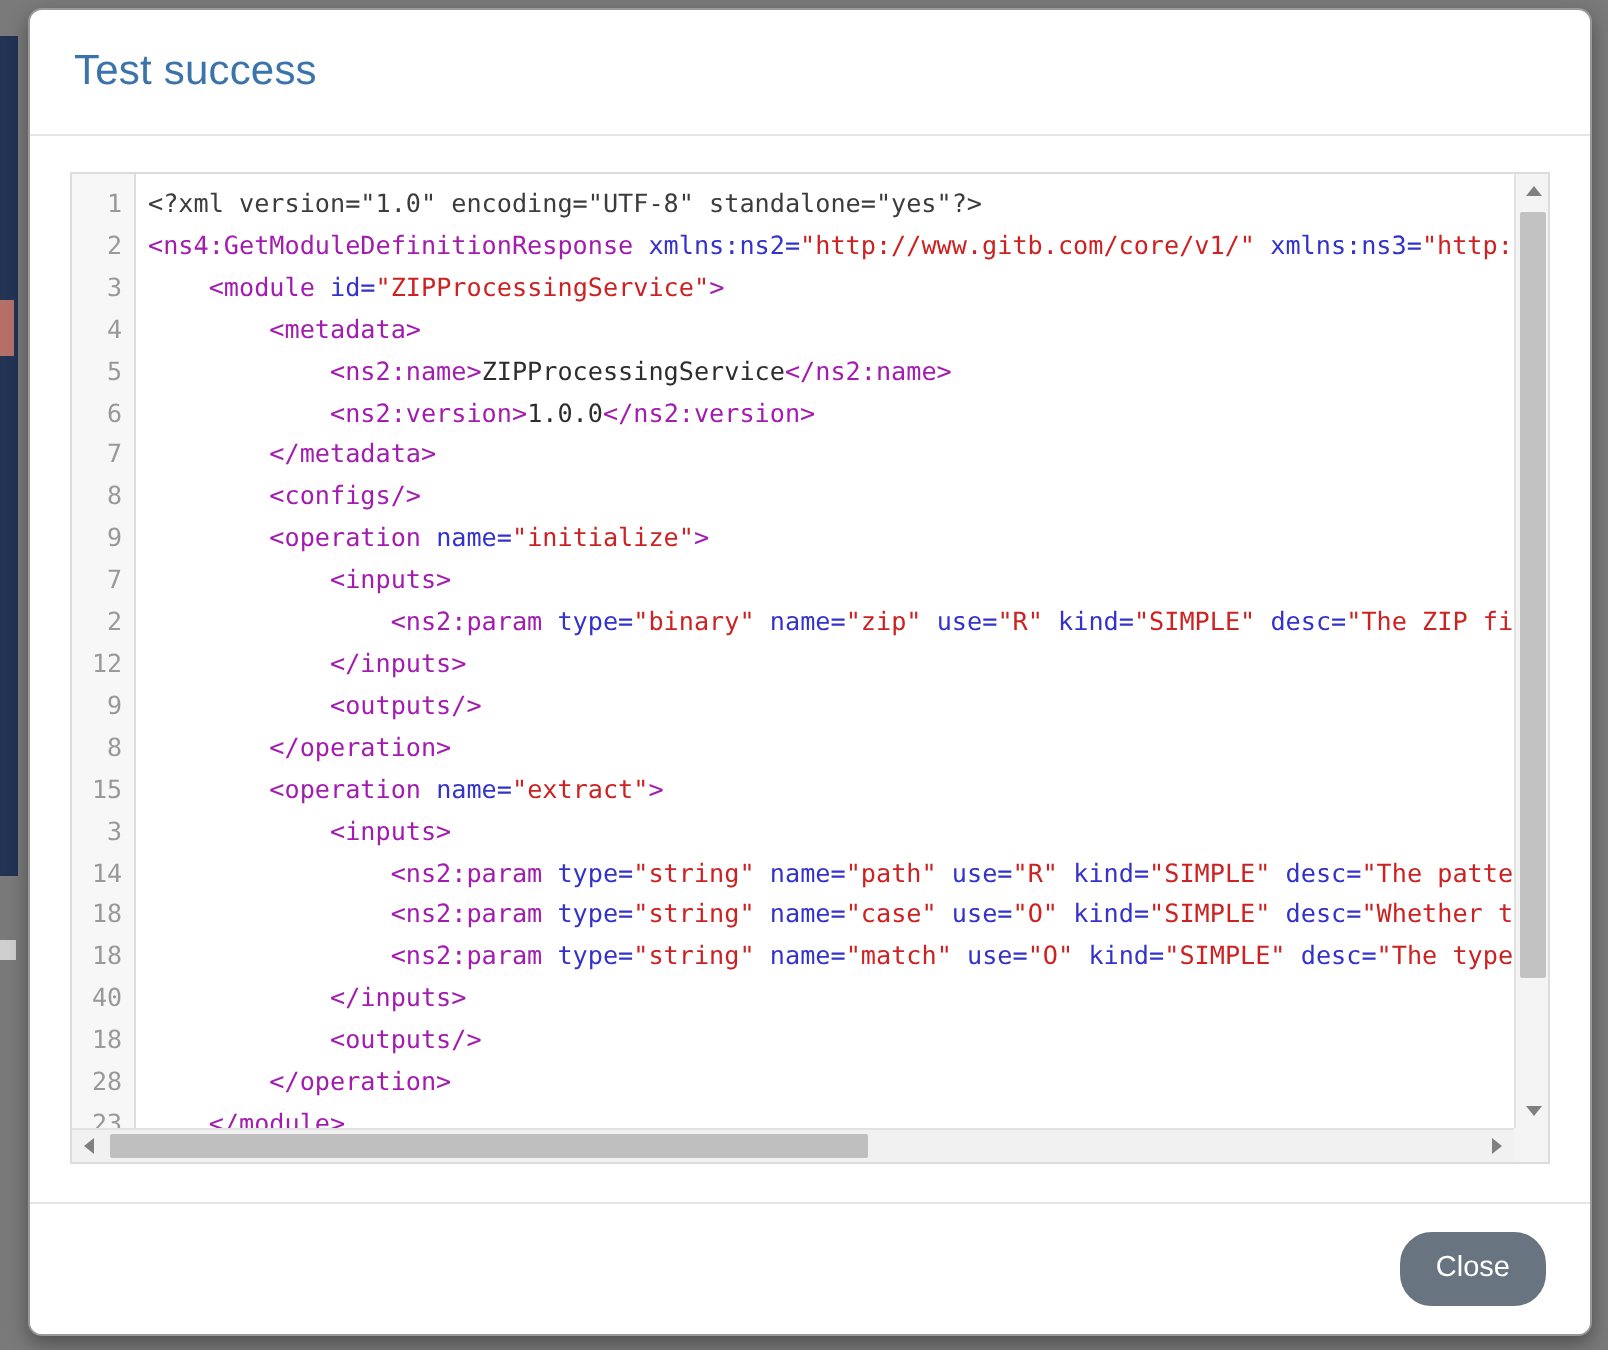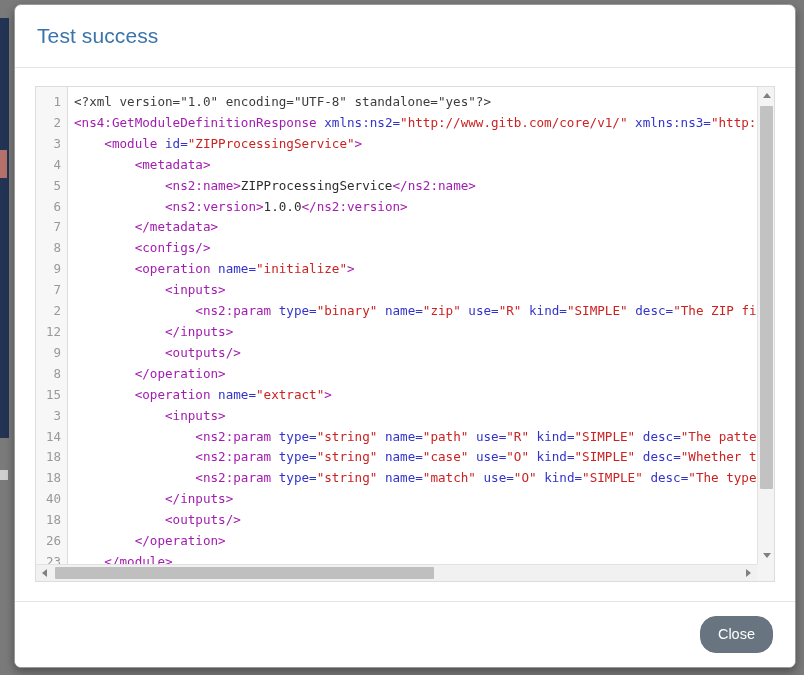--- a/index.html
+++ b/index.html
@@ -199,21 +199,21 @@
             <div>12</div>
             <div>9</div>
             <div>8</div>
             <div>15</div>
             <div>3</div>
             <div>14</div>
             <div>18</div>
             <div>18</div>
             <div>40</div>
             <div>18</div>
-            <div>26</div>
+            <div>28</div>
             <div>23</div>
           </div>
         <div id="code-lines"><div class="ln"><span class="decl">&lt;?xml version="1.0" encoding="UTF-8" standalone="yes"?&gt;</span></div><div class="ln"><span class="tag">&lt;ns4:GetModuleDefinitionResponse </span><span class="attr">xmlns:ns2=</span><span class="val">"http://www.gitb.com/core/v1/"</span><span class="txt"> </span><span class="attr">xmlns:ns3=</span><span class="val">"http://w</span></div><div class="ln"><span class="tag">    &lt;module </span><span class="attr">id=</span><span class="val">"ZIPProcessingService"</span><span class="tag">&gt;</span></div><div class="ln"><span class="tag">        &lt;metadata&gt;</span></div><div class="ln"><span class="tag">            &lt;ns2:name&gt;</span><span class="txt">ZIPProcessingService</span><span class="tag">&lt;/ns2:name&gt;</span></div><div class="ln"><span class="tag">            &lt;ns2:version&gt;</span><span class="txt">1.0.0</span><span class="tag">&lt;/ns2:version&gt;</span></div><div class="ln"><span class="tag">        &lt;/metadata&gt;</span></div><div class="ln"><span class="tag">        &lt;configs/&gt;</span></div><div class="ln"><span class="tag">        &lt;operation </span><span class="attr">name=</span><span class="val">"initialize"</span><span class="tag">&gt;</span></div><div class="ln"><span class="tag">            &lt;inputs&gt;</span></div><div class="ln"><span class="tag">                &lt;ns2:param </span><span class="attr">type=</span><span class="val">"binary"</span><span class="txt"> </span><span class="attr">name=</span><span class="val">"zip"</span><span class="txt"> </span><span class="attr">use=</span><span class="val">"R"</span><span class="txt"> </span><span class="attr">kind=</span><span class="val">"SIMPLE"</span><span class="txt"> </span><span class="attr">desc=</span><span class="val">"The ZIP file</span></div><div class="ln"><span class="tag">            &lt;/inputs&gt;</span></div><div class="ln"><span class="tag">            &lt;outputs/&gt;</span></div><div class="ln"><span class="tag">        &lt;/operation&gt;</span></div><div class="ln"><span class="tag">        &lt;operation </span><span class="attr">name=</span><span class="val">"extract"</span><span class="tag">&gt;</span></div><div class="ln"><span class="tag">            &lt;inputs&gt;</span></div><div class="ln"><span class="tag">                &lt;ns2:param </span><span class="attr">type=</span><span class="val">"string"</span><span class="txt"> </span><span class="attr">name=</span><span class="val">"path"</span><span class="txt"> </span><span class="attr">use=</span><span class="val">"R"</span><span class="txt"> </span><span class="attr">kind=</span><span class="val">"SIMPLE"</span><span class="txt"> </span><span class="attr">desc=</span><span class="val">"The pattern</span></div><div class="ln"><span class="tag">                &lt;ns2:param </span><span class="attr">type=</span><span class="val">"string"</span><span class="txt"> </span><span class="attr">name=</span><span class="val">"case"</span><span class="txt"> </span><span class="attr">use=</span><span class="val">"O"</span><span class="txt"> </span><span class="attr">kind=</span><span class="val">"SIMPLE"</span><span class="txt"> </span><span class="attr">desc=</span><span class="val">"Whether the</span></div><div class="ln"><span class="tag">                &lt;ns2:param </span><span class="attr">type=</span><span class="val">"string"</span><span class="txt"> </span><span class="attr">name=</span><span class="val">"match"</span><span class="txt"> </span><span class="attr">use=</span><span class="val">"O"</span><span class="txt"> </span><span class="attr">kind=</span><span class="val">"SIMPLE"</span><span class="txt"> </span><span class="attr">desc=</span><span class="val">"The type of</span></div><div class="ln"><span class="tag">            &lt;/inputs&gt;</span></div><div class="ln"><span class="tag">            &lt;outputs/&gt;</span></div><div class="ln"><span class="tag">        &lt;/operation&gt;</span></div><div class="ln"><span class="tag">    &lt;/module&gt;</span></div></div>
       </div>
 
       <div class="sb-v">
         <div class="arrow-up">
           <span class="tri tri-up"></span>
         </div>
         <div class="thumb" style="height: 383px;"></div>

